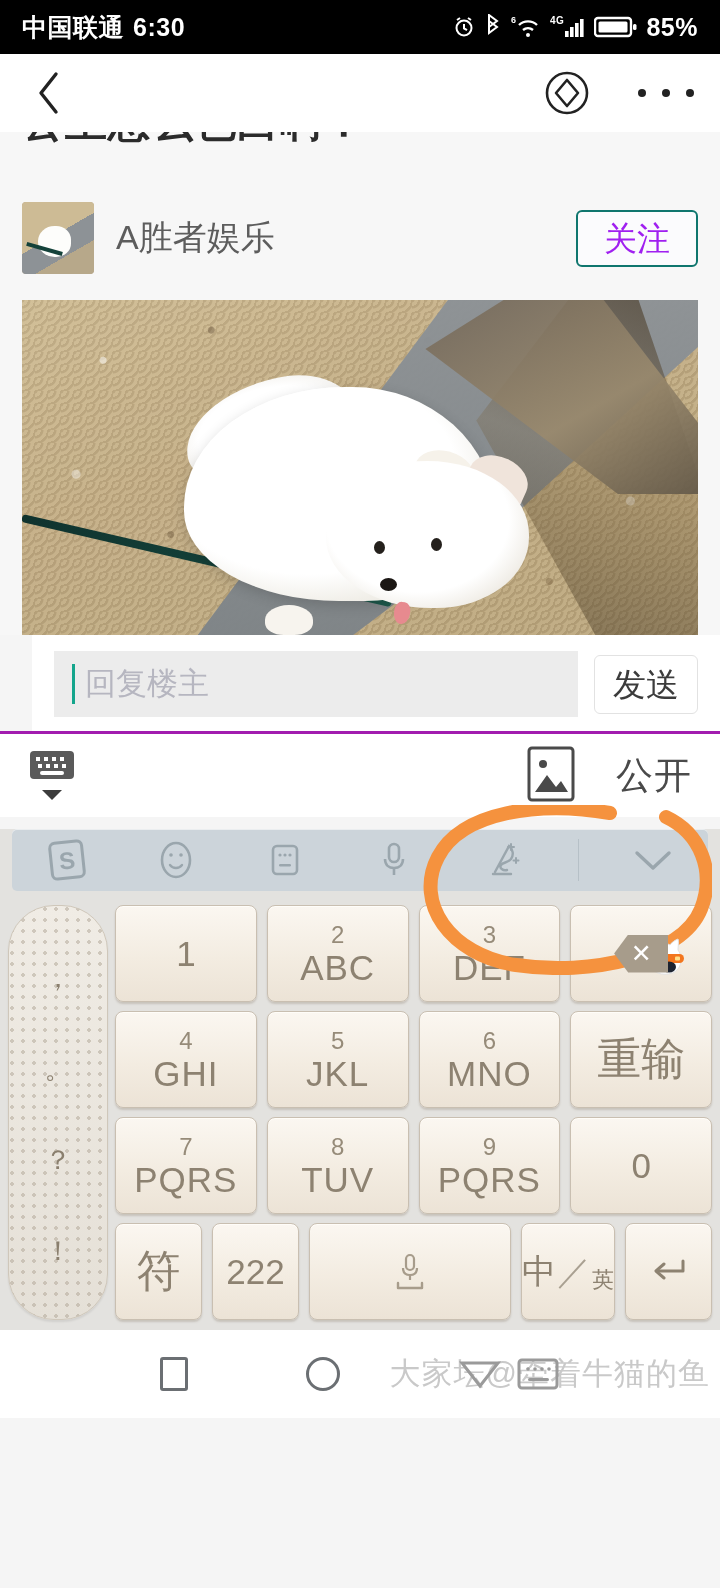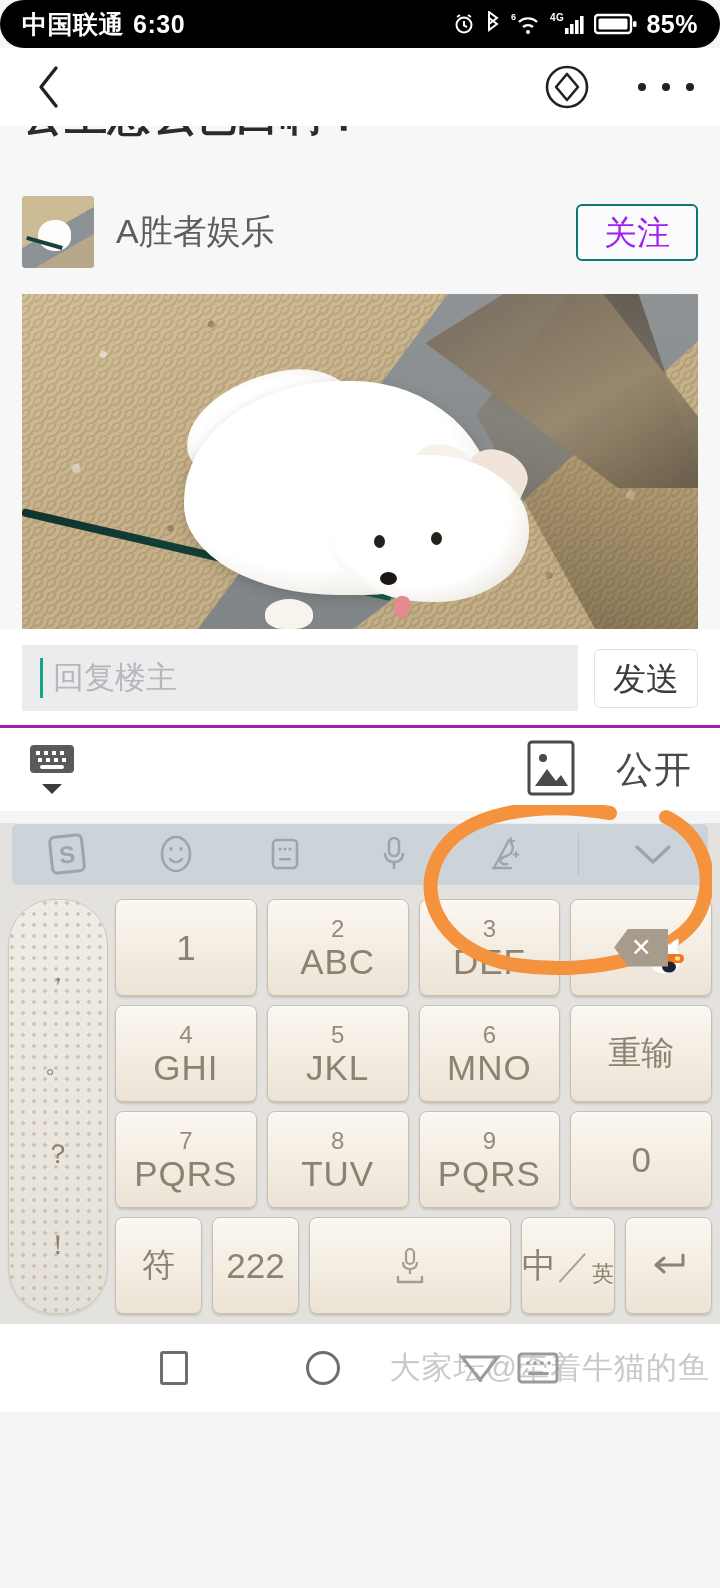--- a/index.html
+++ b/index.html
@@ -7,23 +7,23 @@
   body {
     font-family:"Liberation Sans","DejaVu Sans",sans-serif;
     background:#ffffff;
     position:relative;
     overflow:hidden;
   }
   .screen { position:relative; width:720px; height:1588px; overflow:hidden; background:#f5f5f5; }
 
   
   .statusbar {
-    height:48px; background:#000; color:#fff;
+    height:54px; background:#000; color:#fff;
     display:flex; justify-content:space-between;
-    padding:0 22px; font-size:25px; letter-spacing:.5px;border-radius:24px;
+    padding:0 22px; font-size:25px; letter-spacing:.5px;
   }
   .sb-left { display:flex; align-items:center; gap:9px; font-weight:600;}
   .sb-right { display:flex; align-items:center; gap:8px; font-weight:600;}
   .sb-ico { display:inline-flex; align-items:flex-end; }
   svg.mini { display:block; }
 
   
   .navbar {
     height:78px; background:#fff; display:flex; align-items:center;
     padding:0 26px; position:relative;
@@ -137,21 +137,21 @@
     background:#f0e4db; border-radius:50% 50% 20% 20%; transform:rotate(24deg); }
   .eye-l { position:absolute; left:52%; top:72%; width:11px; height:13px; background:#24201c; border-radius:50%; }
   .eye-r { position:absolute; left:60.5%; top:71%; width:11px; height:13px; background:#24201c; border-radius:50%; }
   .nose { position:absolute; left:53%; top:83%; width:17px; height:13px; background:#1b1714; border-radius:50%; }
   .tongue { position:absolute; left:55%; top:90%; width:16px; height:22px;
     background:#e78a8f; border-radius:50% 50% 60% 60%; transform:rotate(8deg); }
   .paw { position:absolute; left:36%; top:91%; width:7%; height:9%;
     background:#f7f4ee; border-radius:50% 50% 40% 40%; }
 
   
-  .reply-bar { background:#fff; padding:16px 22px 14px 22px; display:flex; align-items:center; gap:16px; }
+  .reply-bar { background:#fff; padding:16px 22px 14px 22px; display:flex; align-items:center; gap:16px;margin-left:32px; }
   .reply-field {
     flex:1; background:#ececec; height:66px; display:flex; align-items:center;
     padding-left:18px; position:relative;
   }
   .caret { width:3px; height:40px; background:#14a58c; margin-right:10px;}
   .reply-ph { font-size:31px; color:#b6b6c0; }
   .send-btn {
     background:#fff; border:1px solid #e2e2e2; border-radius:6px;
     font-size:33px; color:#3c3c3c; padding:12px 18px; line-height:1;
   }
@@ -197,21 +197,21 @@
   .key {
     flex:1; border-radius:8px; border:1px solid #c9bfb1;
     background:linear-gradient(#fbf7f1 0%,#f3ece1 55%,#ece3d6 100%);
     box-shadow:0 2px 2px rgba(120,105,85,.25), inset 0 1px 0 #fffdf9;
     display:flex; flex-direction:column; align-items:center; justify-content:center;
     color:#8d8271;
   }
   .key .num { font-size:24px; line-height:1; margin-bottom:3px; color:#968b79;}
   .key .alpha { font-size:35px; line-height:1; color:#8d8271; letter-spacing:1px;}
   .key .single { font-size:35px; color:#8d8271; }
-  .key .cn { font-size:33px; color:#8d8271; }
+  .key .cn { font-size:44px; color:#8d8271; }
   .key-back { }
   .backsp-glyph {
     width:54px; height:38px; background:#a79c8b;
     clip-path:polygon(26% 0,100% 0,100% 100%,26% 100%,0 50%);
     display:flex; align-items:center; justify-content:center; color:#fff; font-size:25px;
   }
   .key-space { flex:2.35; }
   .zhong-ying { display:flex; align-items:center; font-size:30px; color:#8d8271; }
   .zhong-ying .sl { font-size:34px; margin:0 1px; color:#a9a091; }
   .zhong-ying .sm { font-size:22px; align-self:flex-end; }

